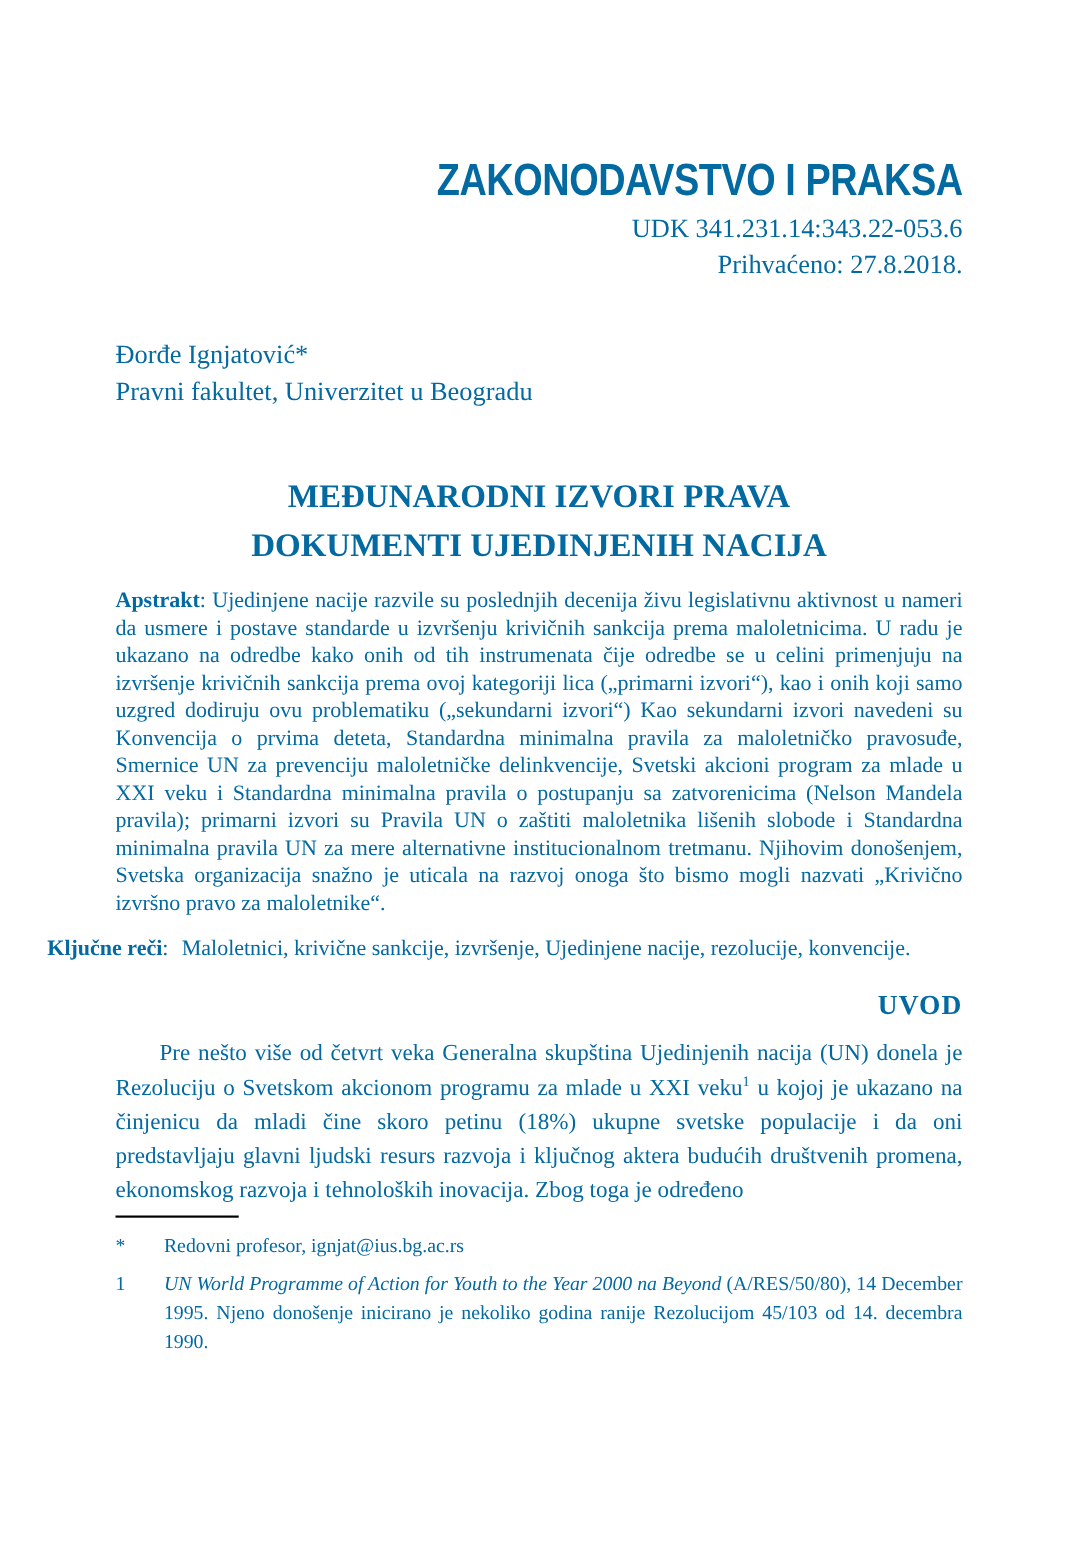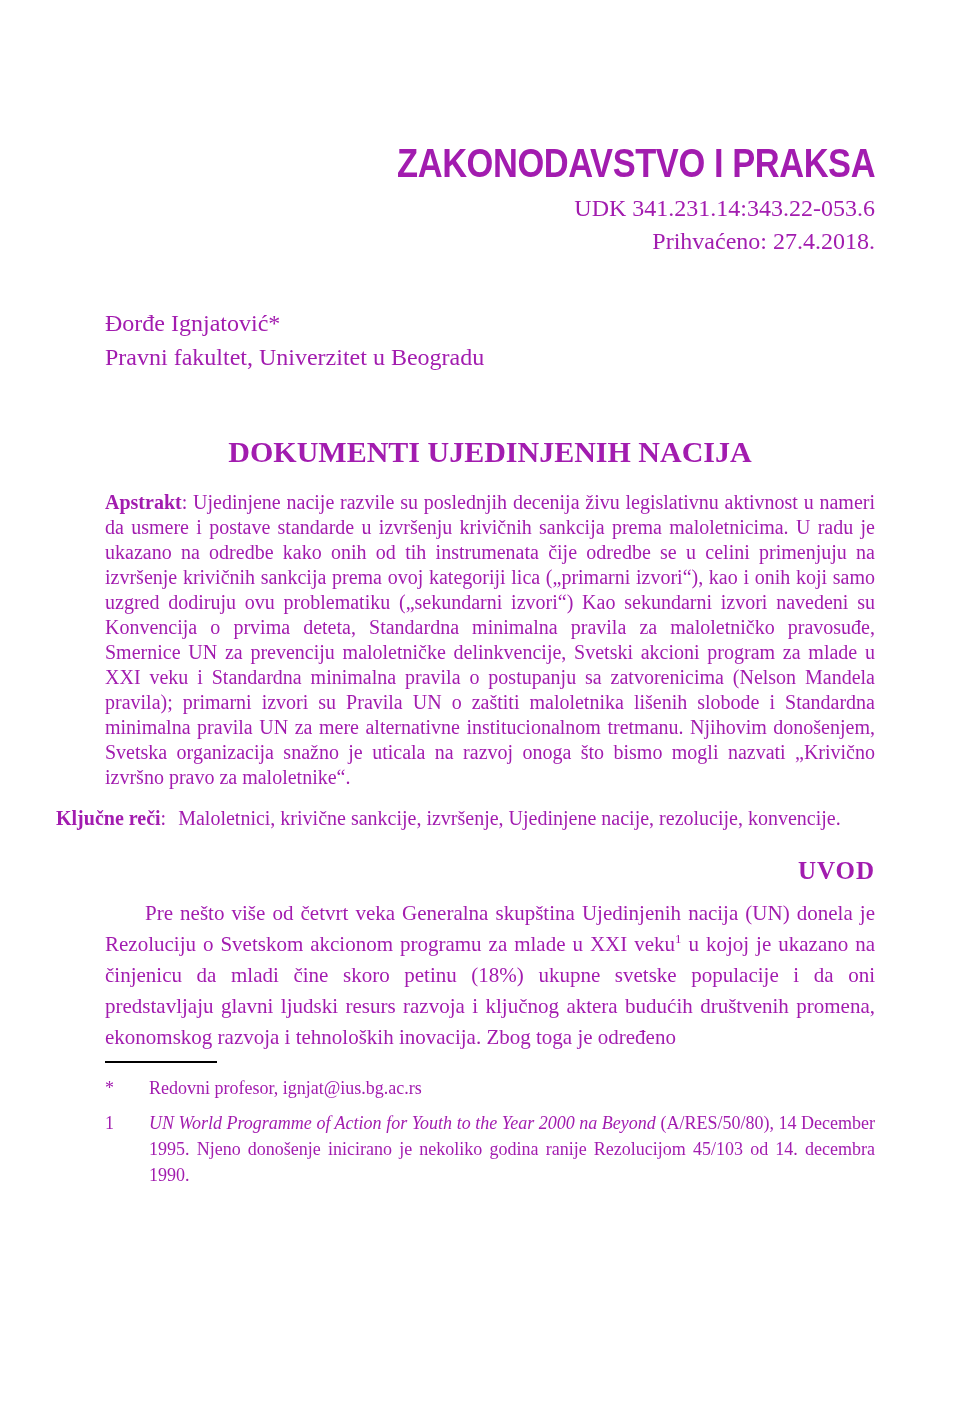--- a/index.html
+++ b/index.html
@@ -6,21 +6,21 @@
     margin: 0;
     padding: 0;
     background: #ffffff;
   }
   .page {
     position: relative;
     width: 975px;
     height: 1418px;
     margin: 0 auto;
     background: #ffffff;
-    color: #a21caf;
+    color: #0369a1;
     font-family: "Liberation Serif", serif;
     overflow: hidden;
   }
 
   
   .masthead {
     margin: 140px 100px 0 105px;
     text-align: right;
   }
   .journal-title {
@@ -65,21 +65,21 @@
   .abstract {
     margin: 16px 100px 0 105px;
     font-size: 20px;
     line-height: 25px;
     text-align: justify;
   }
   .abstract b { font-weight: 700; }
 
   
   .keywords {
-    margin: 12px 100px 0 56px;
+    margin: 12px 100px 0 43px;
     display: flex;
     align-items: flex-start;
     font-size: 20px;
     line-height: 32px;
   }
   .kw-label { white-space: nowrap; margin-right: 12px; }
   .kw-text { flex: 1; text-align: justify; }
 
   
   .section-heading {
@@ -129,29 +129,30 @@
 </head>
 <body>
 
 <div class="page">
 
   <header class="masthead">
     <div>
       <span class="journal-title">ZAKONODAVSTVO I PRAKSA</span>
     </div>
     <div class="udk">UDK 341.231.14:343.22-053.6</div>
-    <div class="accepted">Prihvaćeno: 27.4.2018.</div>
+    <div class="accepted">Prihvaćeno: 27.8.2018.</div>
   </header>
 
   <div class="author-block">
     <div class="author-name">Đorđe Ignjatović*</div>
     <div class="affiliation">Pravni fakultet, Univerzitet u Beogradu</div>
   </div>
 
   <h1 class="article-title">
+    <div class="title-line">MEĐUNARODNI IZVORI PRAVA</div>
     <div class="title-line">DOKUMENTI UJEDINJENIH NACIJA</div>
   </h1>
 
   <p class="abstract"><b>Apstrakt</b><span>: Ujedinjene nacije razvile su poslednjih decenija živu legislativnu aktivnost u nameri da usmere i postave standarde u izvršenju krivičnih sankcija prema maloletnicima. U radu je ukazano na odredbe kako onih od tih instrumenata čije odredbe se u celini primenjuju na izvršenje krivičnih sankcija prema ovoj kategoriji lica („primarni izvori“), kao i onih koji samo uzgred dodiruju ovu problematiku („sekundarni izvori“) Kao sekundarni izvori navedeni su Konvencija o prvima deteta, Standardna minimalna pravila za maloletničko pravosuđe, Smernice UN za prevenciju maloletničke delinkvencije, Svetski akcioni program za mlade u XXI veku i Standardna minimalna pravila o postupanju sa zatvorenicima (Nelson Mandela pravila); primarni izvori su Pravila UN o zaštiti maloletnika lišenih slobode i Standardna minimalna pravila UN za mere alternativne institucionalnom tretmanu. Njihovim donošenjem, Svetska organizacija snažno je uticala na razvoj onoga što bismo mogli nazvati „Krivično izvršno pravo za maloletnike“.</span></p>
 
   <div class="keywords">
     <span class="kw-label"><b>Ključne reči</b><span>:</span></span>
     <div class="kw-text">Maloletnici, krivične sankcije, izvršenje, Ujedinjene nacije, rezolucije, konvencije.</div>
   </div>
 

